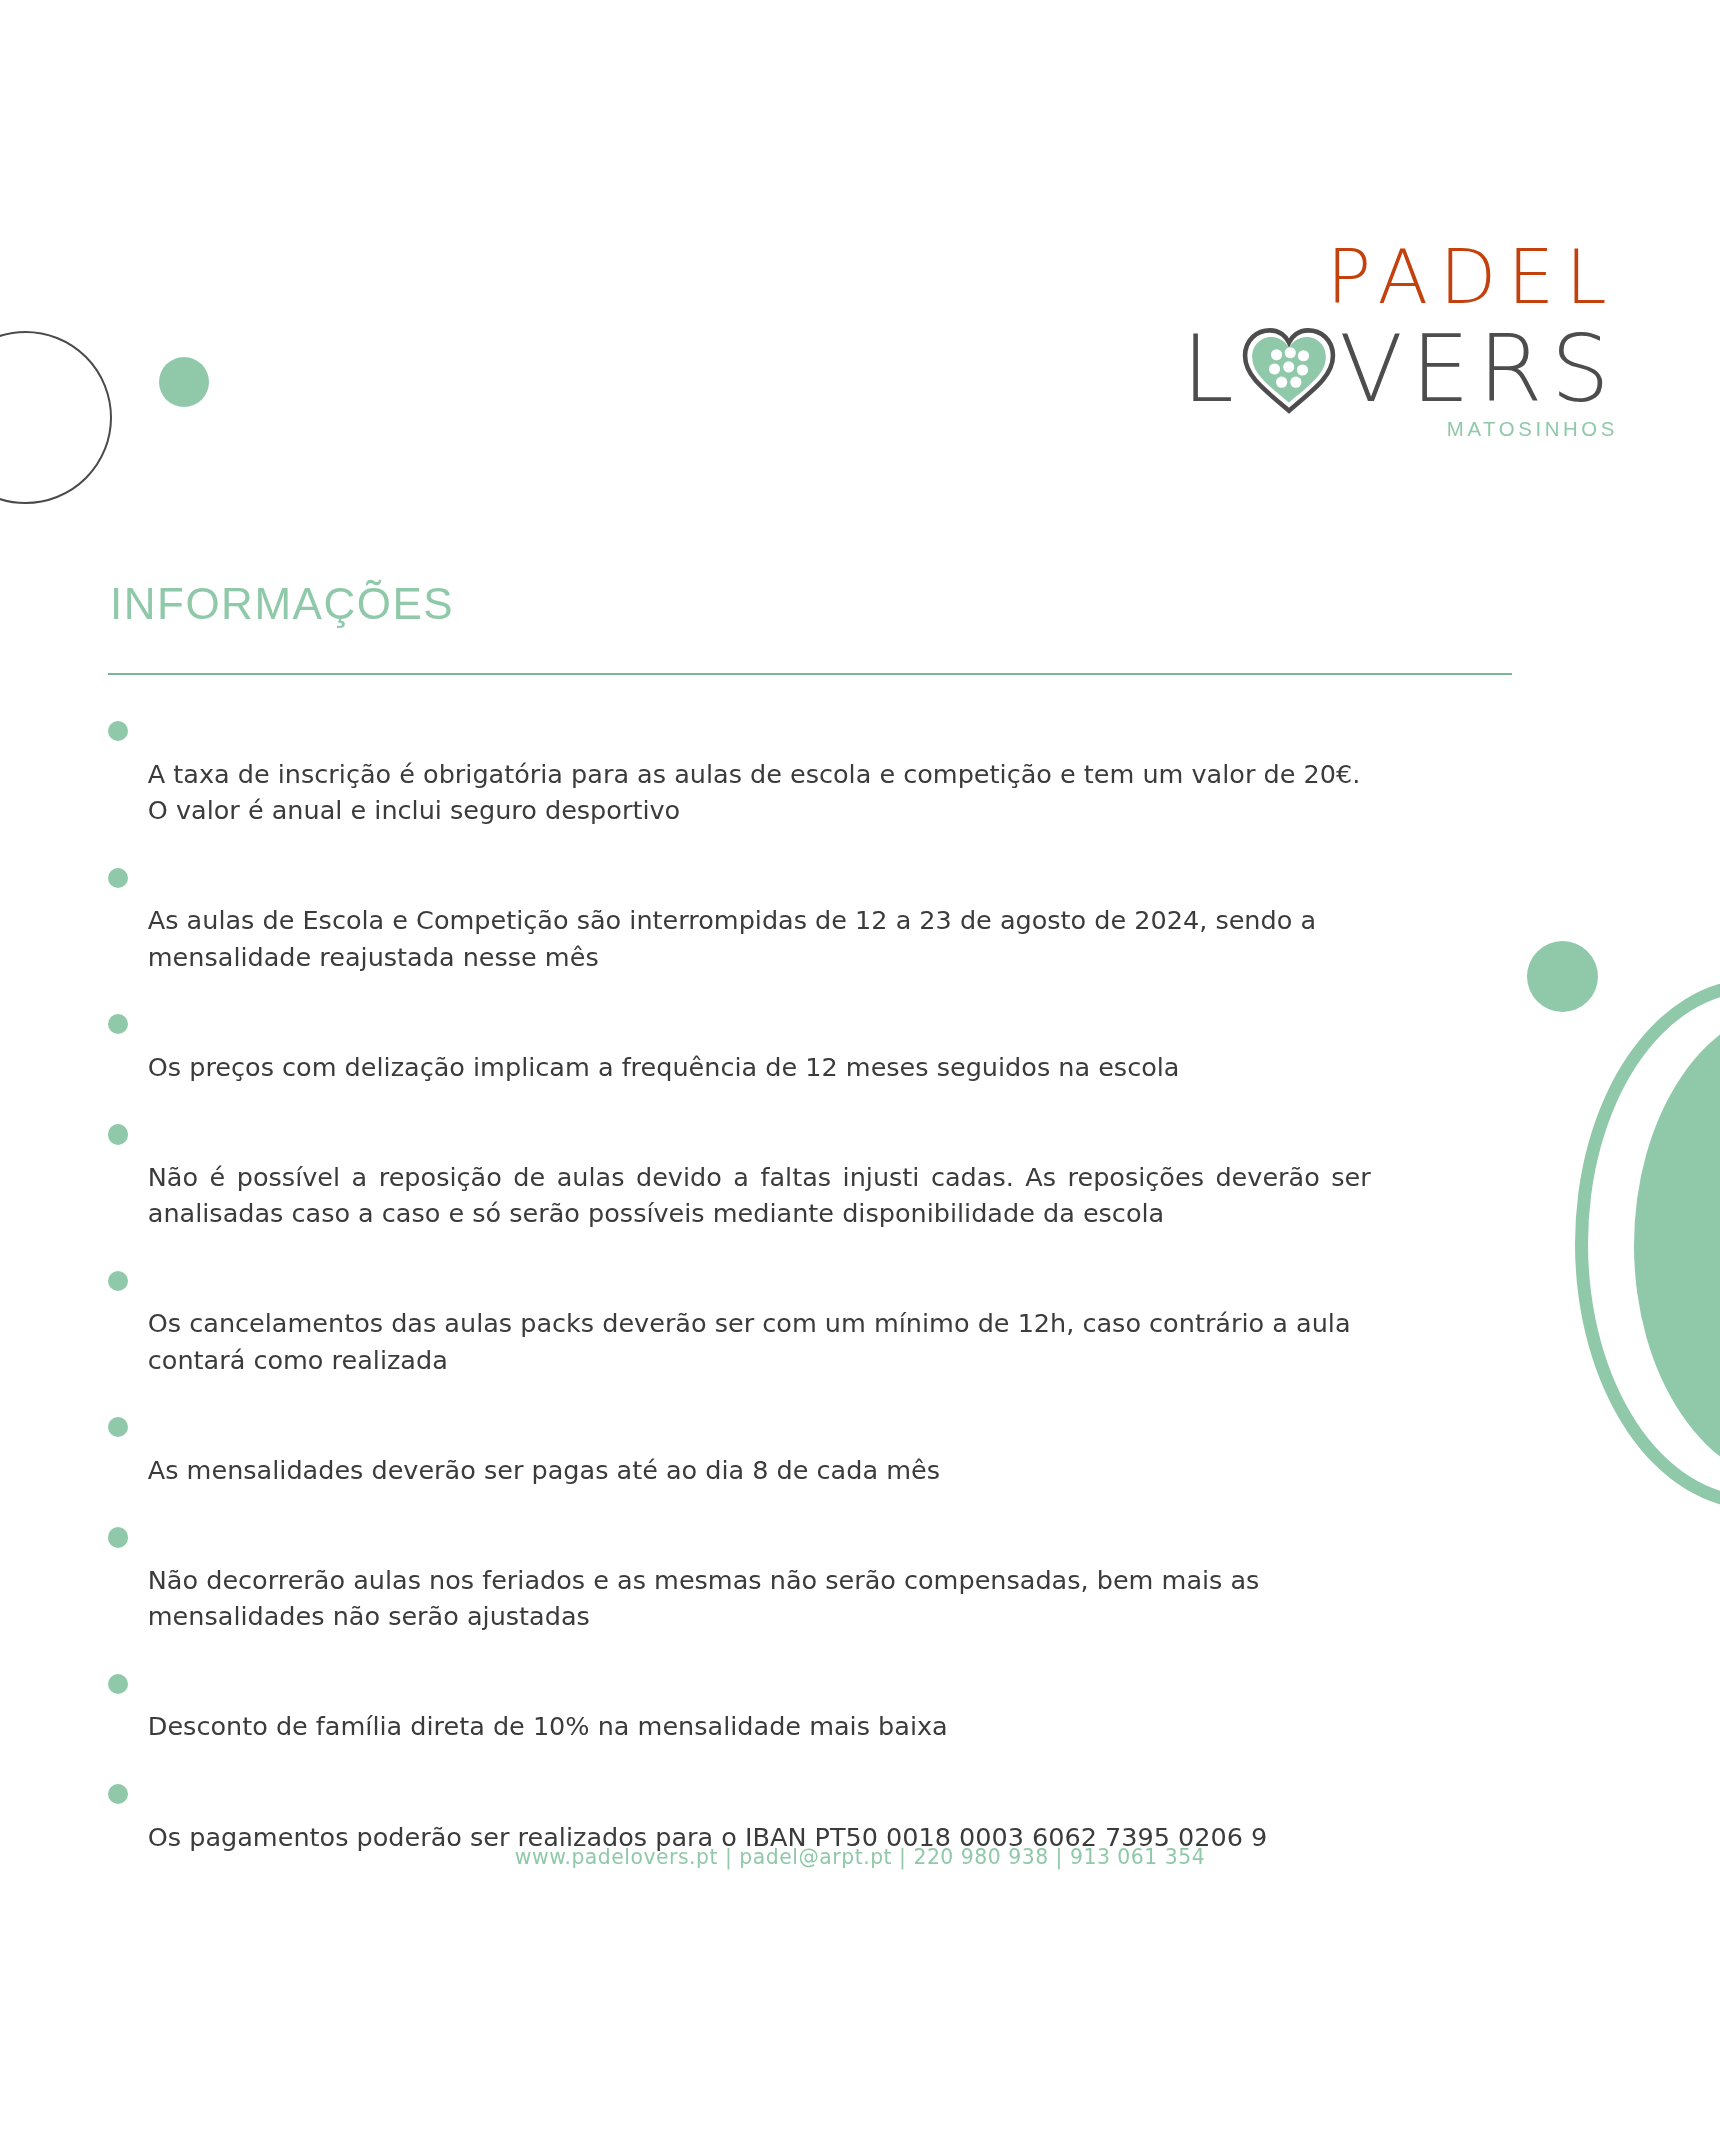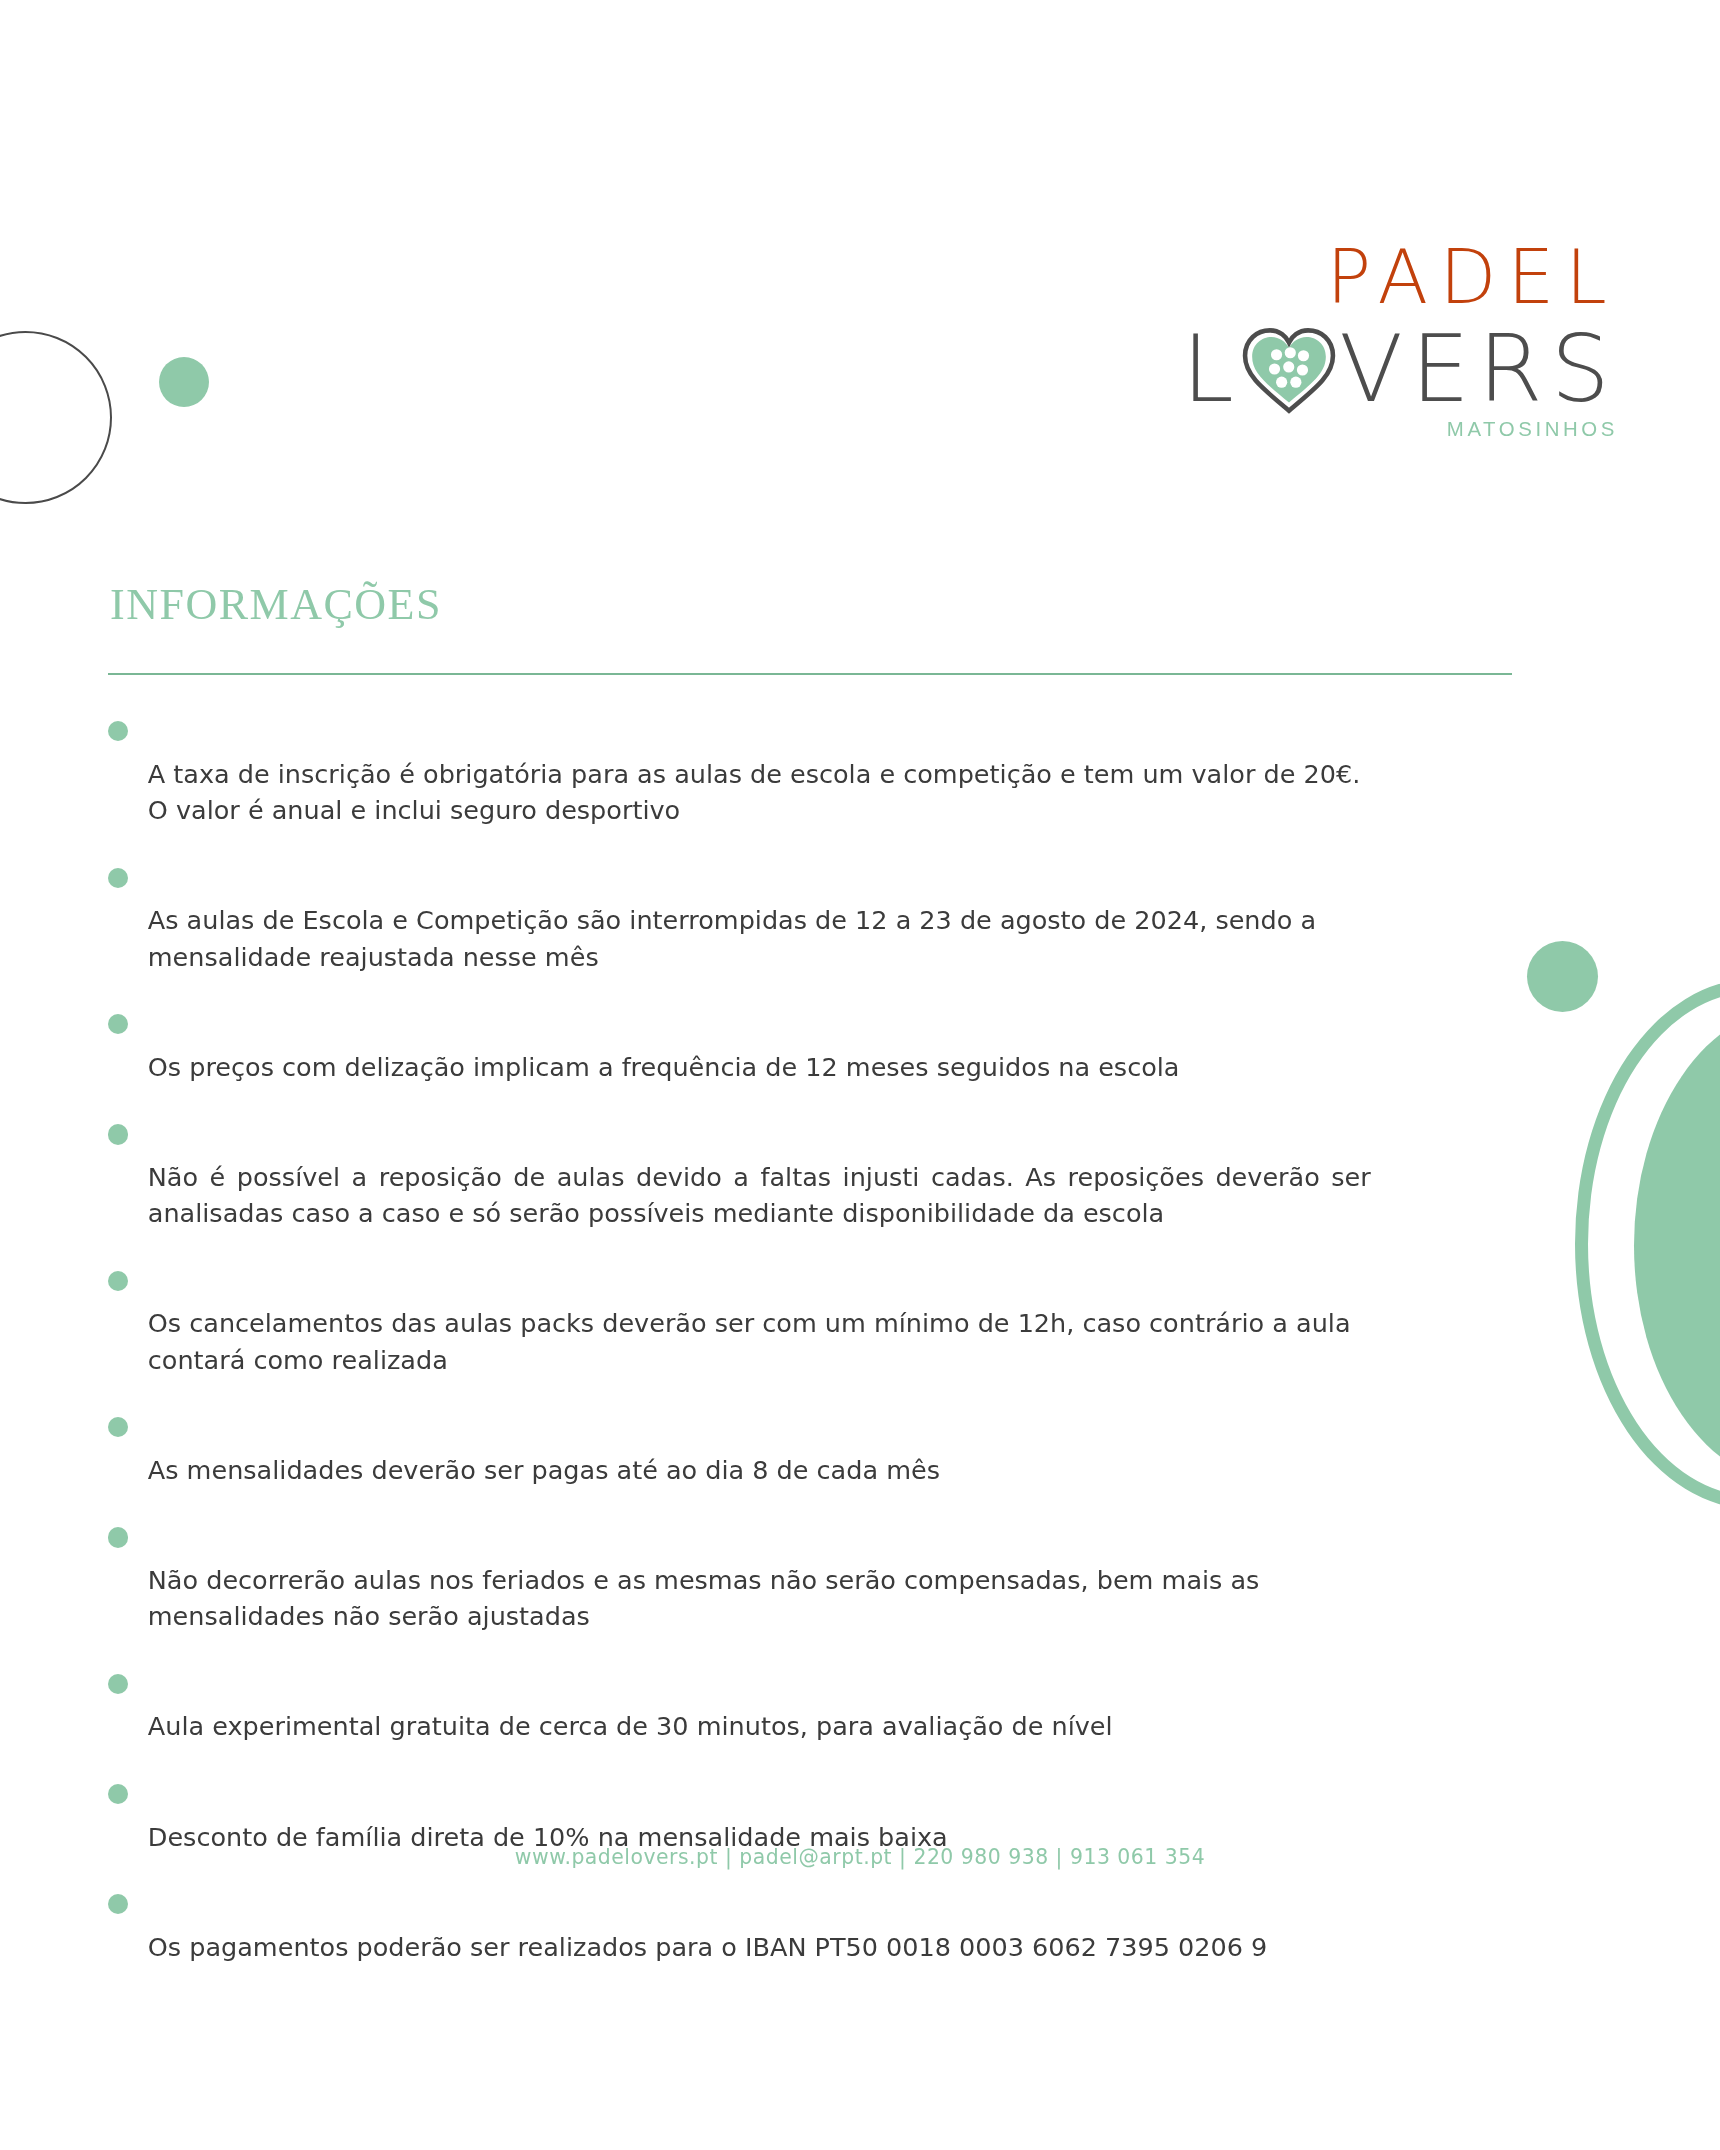--- a/index.html
+++ b/index.html
@@ -128,21 +128,21 @@
   }
 
   
   .heading {
     position: absolute;
     left: 110px;
     top: 579px;
     font-size: 44px;
     letter-spacing: 1.5px;
     color: #8fc9a9;
-    font-family: Liberation Serif, serif;
+    font-family: Liberation Sans, sans-serif;
     font-weight: 400;
   }
   .heading-rule {
     position: absolute;
     left: 108px;
     top: 673px;
     width: 1404px;
     height: 2px;
     background: #7ab795;
   }
@@ -256,24 +256,20 @@
   <div class="item">
     <span class="bullet"></span>
     <span class="item-text">As mensalidades deverão ser pagas até ao dia 8 de cada mês</span>
   </div>
   <div class="item">
     <span class="bullet"></span>
     <span class="item-text">Não decorrerão aulas nos feriados e as mesmas não serão compensadas, bem mais as mensalidades não serão ajustadas</span>
   </div>
   <div class="item">
     <span class="bullet"></span>
-    <span class="item-text">Aula experimental gratuita de cerca de 30 minutos, para avaliação de nível</span>
-  </div>
-  <div class="item">
-    <span class="bullet"></span>
     <span class="item-text">Desconto de família direta de 10% na mensalidade mais baixa</span>
   </div>
   <div class="item">
     <span class="bullet"></span>
     <span class="item-text">Os pagamentos poderão ser realizados para o IBAN PT50 0018 0003 6062 7395 0206 9</span>
   </div>
 </div>
 
 <div class="footer">www.padelovers.pt | padel@arpt.pt | 220 980 938 | 913 061 354</div>
 

